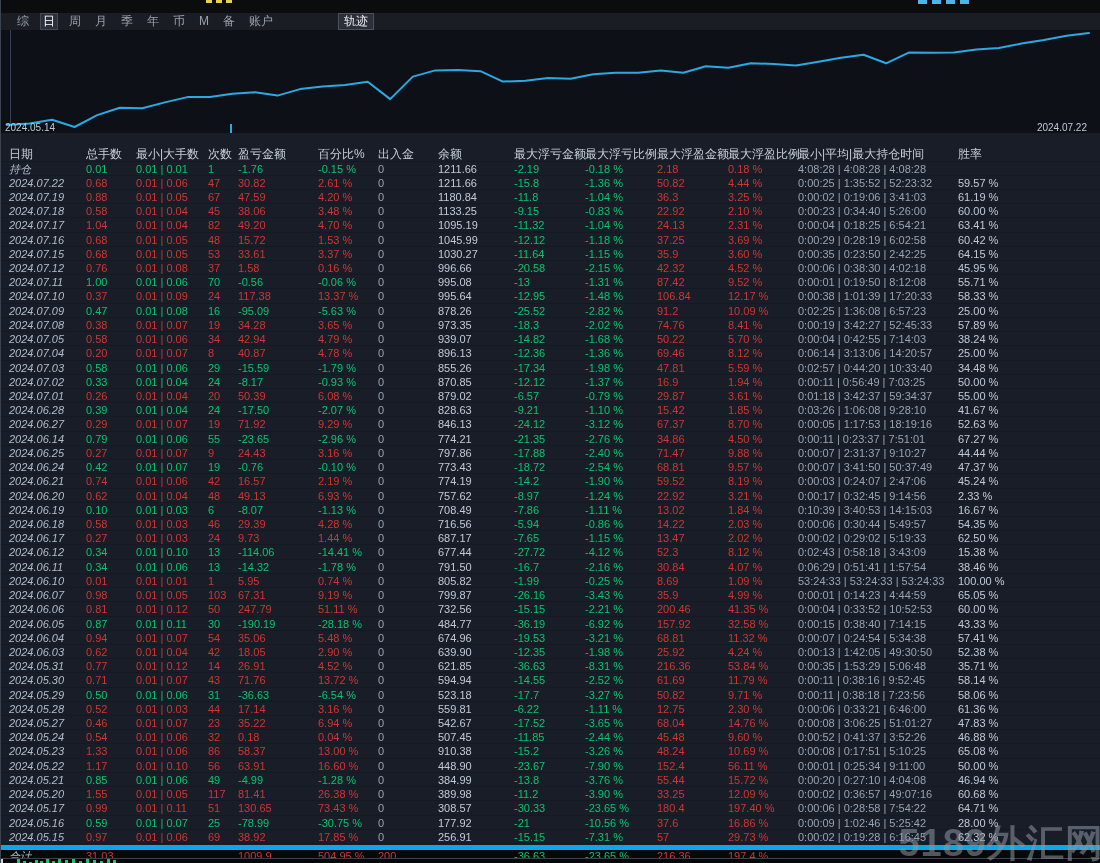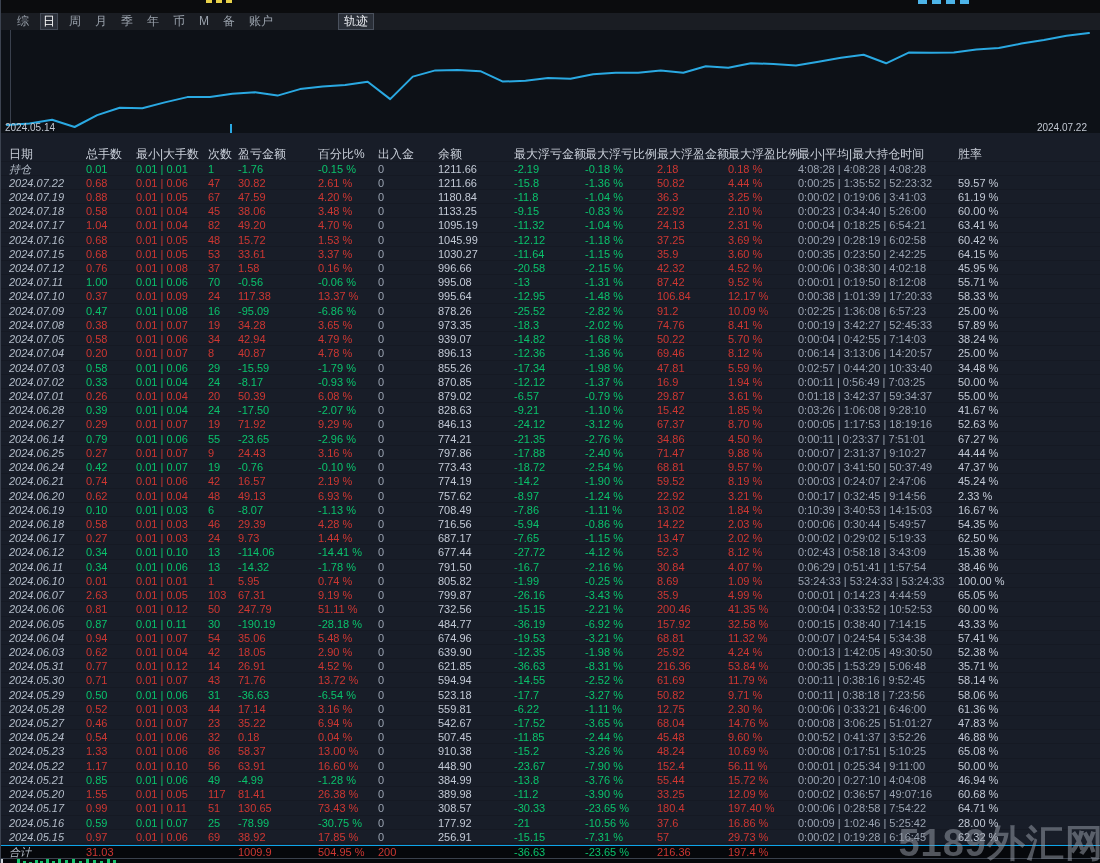--- a/index.html
+++ b/index.html
@@ -29,21 +29,21 @@
   #table{position:absolute;left:0;top:133px;width:1100px;}
   .row{display:grid;grid-template-columns:77px 50px 72px 30px 80px 60px 60px 76px 71px 72px 71px 70px 160px 143px;
     padding-left:8px;height:14.23px;line-height:14.23px;font-size:11px;white-space:nowrap;
     box-shadow:inset 0 -1px rgba(0,0,0,0.12);}
   .row.hdr{height:14.5px;line-height:14.5px;font-size:12px;color:var(--header,#c9cfd9);margin-top:14px;}
   .cell{overflow:visible;}
   .c-red{color:var(--red,#ce3732);} .c-green{color:var(--green,#0ac26c);}
   .c-dim{color:#9aa3b1;} .c-light{color:#c3cad6;} .c-date{color:#b4bdc9;font-style:italic;}
   .c-right{text-align:left;padding-right:107px;box-sizing:border-box;}
   #total-row{position:absolute;left:0;top:844.8px;width:1100px;height:13px;background:#06080b;
-    border-top:1px solid #0ea5e9;box-sizing:content-box;}
+    border-top:5px solid #0ea5e9;box-sizing:content-box;}
   #total-row .row{height:13px;line-height:13px;box-shadow:none;}
   
   #bottomstrip{position:absolute;left:0;top:858px;width:1100px;height:5px;background:#05070a;
     border-top:1px solid #3a414c;}
   #bottomstrip .bar{position:absolute;bottom:0;width:3px;background:#18c56e;}
   #bottomstrip .edge{position:absolute;left:0;bottom:0;width:2px;height:5px;background:#cfd4da;}
   
   #watermark{position:absolute;right:-4px;bottom:-6px;font-size:38px;font-weight:bold;
     color:rgba(145,152,162,0.55);letter-spacing:1px;pointer-events:none;}
 </style>
@@ -259,21 +259,21 @@
         <span class="cell c-red">12.17 %</span>
         <span class="cell c-dim">0:00:38 | 1:01:39 | 17:20:33</span>
         <span class="cell c-light c-right">58.33 %</span>
       </div>
       <div class="row">
         <span class="cell c-date">2024.07.09</span>
         <span class="cell c-green">0.47</span>
         <span class="cell c-green">0.01 | 0.08</span>
         <span class="cell c-green">16</span>
         <span class="cell c-green">-95.09</span>
-        <span class="cell c-green">-6.86 %</span>
+        <span class="cell c-green">-5.63 %</span>
         <span class="cell c-dim">0</span>
         <span class="cell c-light">878.26</span>
         <span class="cell c-green">-25.52</span>
         <span class="cell c-green">-2.82 %</span>
         <span class="cell c-red">91.2</span>
         <span class="cell c-red">10.09 %</span>
         <span class="cell c-dim">0:02:25 | 1:36:08 | 6:57:23</span>
         <span class="cell c-light c-right">25.00 %</span>
       </div>
       <div class="row">
@@ -575,21 +575,21 @@
         <span class="cell c-light">805.82</span>
         <span class="cell c-green">-1.99</span>
         <span class="cell c-green">-0.25 %</span>
         <span class="cell c-red">8.69</span>
         <span class="cell c-red">1.09 %</span>
         <span class="cell c-dim">53:24:33 | 53:24:33 | 53:24:33</span>
         <span class="cell c-light c-right">100.00 %</span>
       </div>
       <div class="row">
         <span class="cell c-date">2024.06.07</span>
-        <span class="cell c-red">2.63</span>
+        <span class="cell c-red">0.98</span>
         <span class="cell c-red">0.01 | 0.05</span>
         <span class="cell c-red">103</span>
         <span class="cell c-red">67.31</span>
         <span class="cell c-red">9.19 %</span>
         <span class="cell c-dim">0</span>
         <span class="cell c-light">799.87</span>
         <span class="cell c-green">-26.16</span>
         <span class="cell c-green">-3.43 %</span>
         <span class="cell c-red">35.9</span>
         <span class="cell c-red">4.99 %</span>

